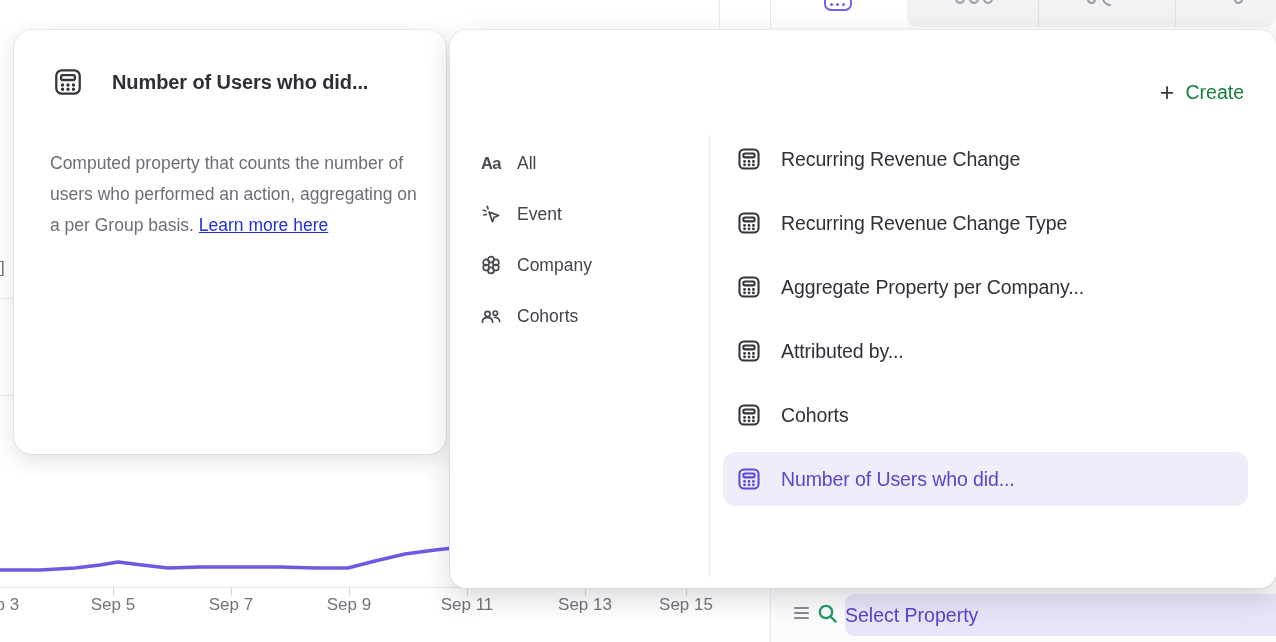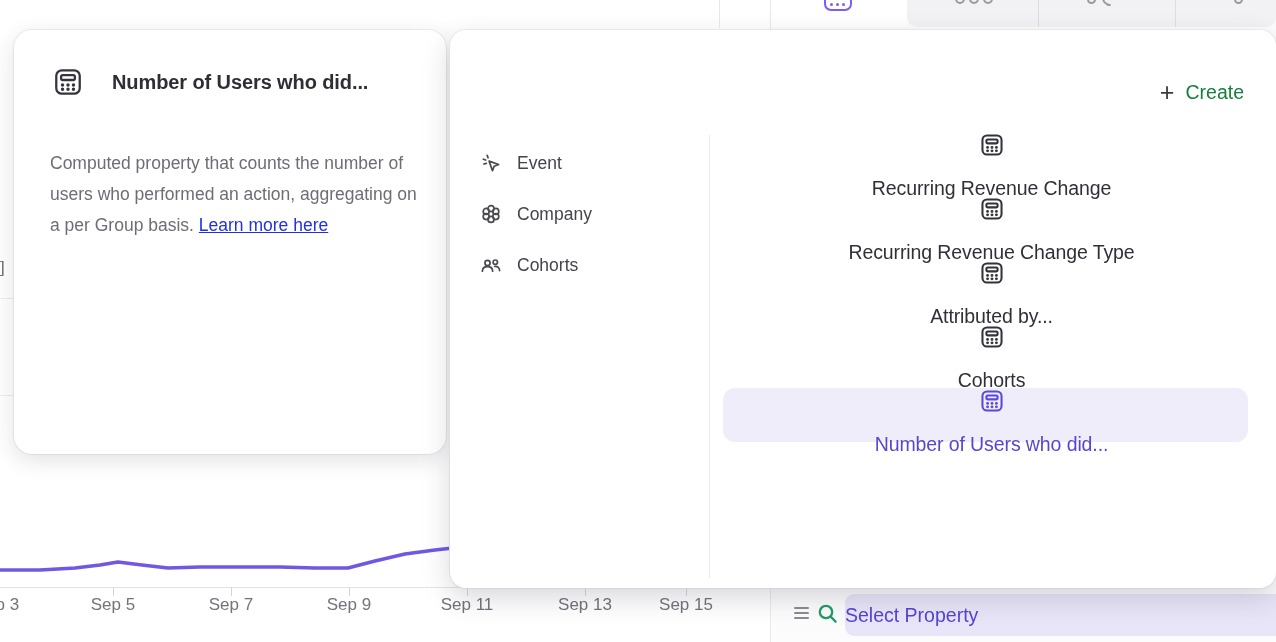--- a/index.html
+++ b/index.html
@@ -64,21 +64,21 @@
   .cat-row .cat-icon{width:24px;height:24px;display:flex;align-items:center;justify-content:center;color:#4a4a52;}
   .cat-row .cat-label{font-size:17.5px;}
   .cat-row.selected{background:#f0edfb;color:#5a49d8;}
   .cat-row.selected .cat-icon{color:#5a49d8;}
   .cat-row.selected .cat-label{color:#5a49d8;font-weight:500;}
   .aa{font-size:16.5px;font-weight:600;letter-spacing:-0.5px;}
 
   .panel-vdiv{position:absolute;left:259px;top:105px;bottom:10px;width:1px;background:#ebebee;}
 
   .prop-wrap{position:absolute;left:273px;top:102px;width:525px;}
-  .prop-row{height:54px;margin-bottom:10px;border-radius:12px;display:flex;align-items:center;padding-left:12px;gap:19px;cursor:pointer;color:#303039;flex-direction:column;}
+  .prop-row{height:54px;margin-bottom:10px;border-radius:12px;display:flex;align-items:center;padding-left:12px;gap:19px;cursor:pointer;color:#303039;}
   .prop-row .prop-icon{width:27px;height:27px;color:#33333b;display:flex;align-items:center;justify-content:center;}
   .prop-row .prop-label{font-size:19.5px;font-weight:500;letter-spacing:-0.1px;}
   .prop-row.selected{background:#f0edfb;color:#5646d2;}
   .prop-row.selected .prop-icon{color:#5a49d8;}
   .prop-row.selected .prop-label{color:#5646d2;}
 </style>
 </head>
 <body>
 
 <div id="stage" data-interactable="false">
@@ -174,20 +174,26 @@
 
   <div class="dropdown" data-interactable="false">
     <button class="create-btn" data-interactable="true">
       <span class="create-plus" data-interactable="false">+</span>
       <span class="create-label" data-interactable="false">Create</span>
     </button>
 
     <div class="cat-wrap" id="cat-wrap" data-interactable="false">
         <div class="cat-row" data-interactable="true">
           <span class="cat-icon" data-interactable="false">
+            <span class="aa">Aa</span>
+          </span>
+          <span class="cat-label" data-interactable="false">All</span>
+        </div>
+        <div class="cat-row" data-interactable="true">
+          <span class="cat-icon" data-interactable="false">
             <svg width="23" height="23" viewBox="0 0 24 24" fill="none" stroke="currentColor" stroke-width="1.8" stroke-linecap="round" stroke-linejoin="round">
               <path d="M9.5 9.5 L19.5 13 L14.8 14.8 L13 19.5 Z"></path>
               <line x1="7.5" y1="3.5" x2="8.4" y2="6"></line>
               <line x1="3.5" y1="7.5" x2="6" y2="8.4"></line>
               <line x1="4" y1="12.5" x2="6.6" y2="11.8"></line>
             </svg>
           </span>
           <span class="cat-label" data-interactable="false">Event</span>
         </div>
         <div class="cat-row" data-interactable="true">
@@ -253,20 +259,35 @@
               <rect x="3.2" y="3.2" width="17.6" height="17.6" rx="4.2"></rect>
               <rect x="6.8" y="6.9" width="10.4" height="3.6" rx="1.4"></rect>
               <circle cx="7.9" cy="14.2" r="0.6" fill="currentColor" stroke-width="1.5"></circle>
               <circle cx="12" cy="14.2" r="0.6" fill="currentColor" stroke-width="1.5"></circle>
               <circle cx="16.1" cy="14.2" r="0.6" fill="currentColor" stroke-width="1.5"></circle>
               <circle cx="7.9" cy="17.4" r="0.6" fill="currentColor" stroke-width="1.5"></circle>
               <circle cx="12" cy="17.4" r="0.6" fill="currentColor" stroke-width="1.5"></circle>
               <circle cx="16.1" cy="17.4" r="0.6" fill="currentColor" stroke-width="1.5"></circle>
             </svg>
           </span>
+          <span class="prop-label" data-interactable="false">Aggregate Property per Company...</span>
+        </div>
+        <div class="prop-row" data-interactable="true">
+          <span class="prop-icon" data-interactable="false">
+            <svg width="26" height="26" viewBox="0 0 24 24" fill="none" stroke="currentColor" stroke-width="1.9">
+              <rect x="3.2" y="3.2" width="17.6" height="17.6" rx="4.2"></rect>
+              <rect x="6.8" y="6.9" width="10.4" height="3.6" rx="1.4"></rect>
+              <circle cx="7.9" cy="14.2" r="0.6" fill="currentColor" stroke-width="1.5"></circle>
+              <circle cx="12" cy="14.2" r="0.6" fill="currentColor" stroke-width="1.5"></circle>
+              <circle cx="16.1" cy="14.2" r="0.6" fill="currentColor" stroke-width="1.5"></circle>
+              <circle cx="7.9" cy="17.4" r="0.6" fill="currentColor" stroke-width="1.5"></circle>
+              <circle cx="12" cy="17.4" r="0.6" fill="currentColor" stroke-width="1.5"></circle>
+              <circle cx="16.1" cy="17.4" r="0.6" fill="currentColor" stroke-width="1.5"></circle>
+            </svg>
+          </span>
           <span class="prop-label" data-interactable="false">Attributed by...</span>
         </div>
         <div class="prop-row" data-interactable="true">
           <span class="prop-icon" data-interactable="false">
             <svg width="26" height="26" viewBox="0 0 24 24" fill="none" stroke="currentColor" stroke-width="1.9">
               <rect x="3.2" y="3.2" width="17.6" height="17.6" rx="4.2"></rect>
               <rect x="6.8" y="6.9" width="10.4" height="3.6" rx="1.4"></rect>
               <circle cx="7.9" cy="14.2" r="0.6" fill="currentColor" stroke-width="1.5"></circle>
               <circle cx="12" cy="14.2" r="0.6" fill="currentColor" stroke-width="1.5"></circle>
               <circle cx="16.1" cy="14.2" r="0.6" fill="currentColor" stroke-width="1.5"></circle>

